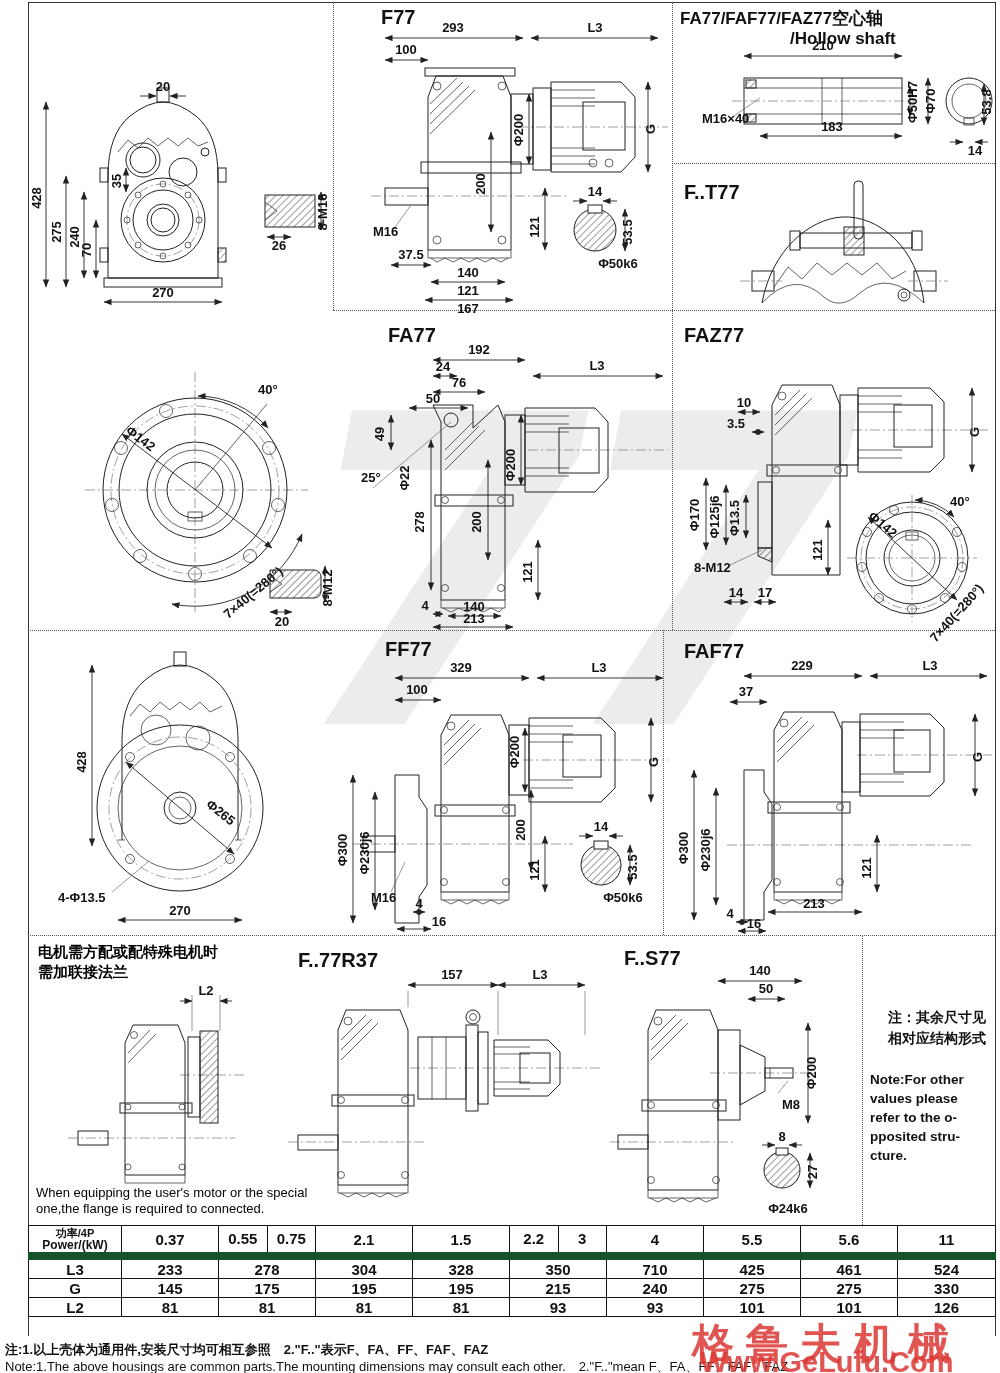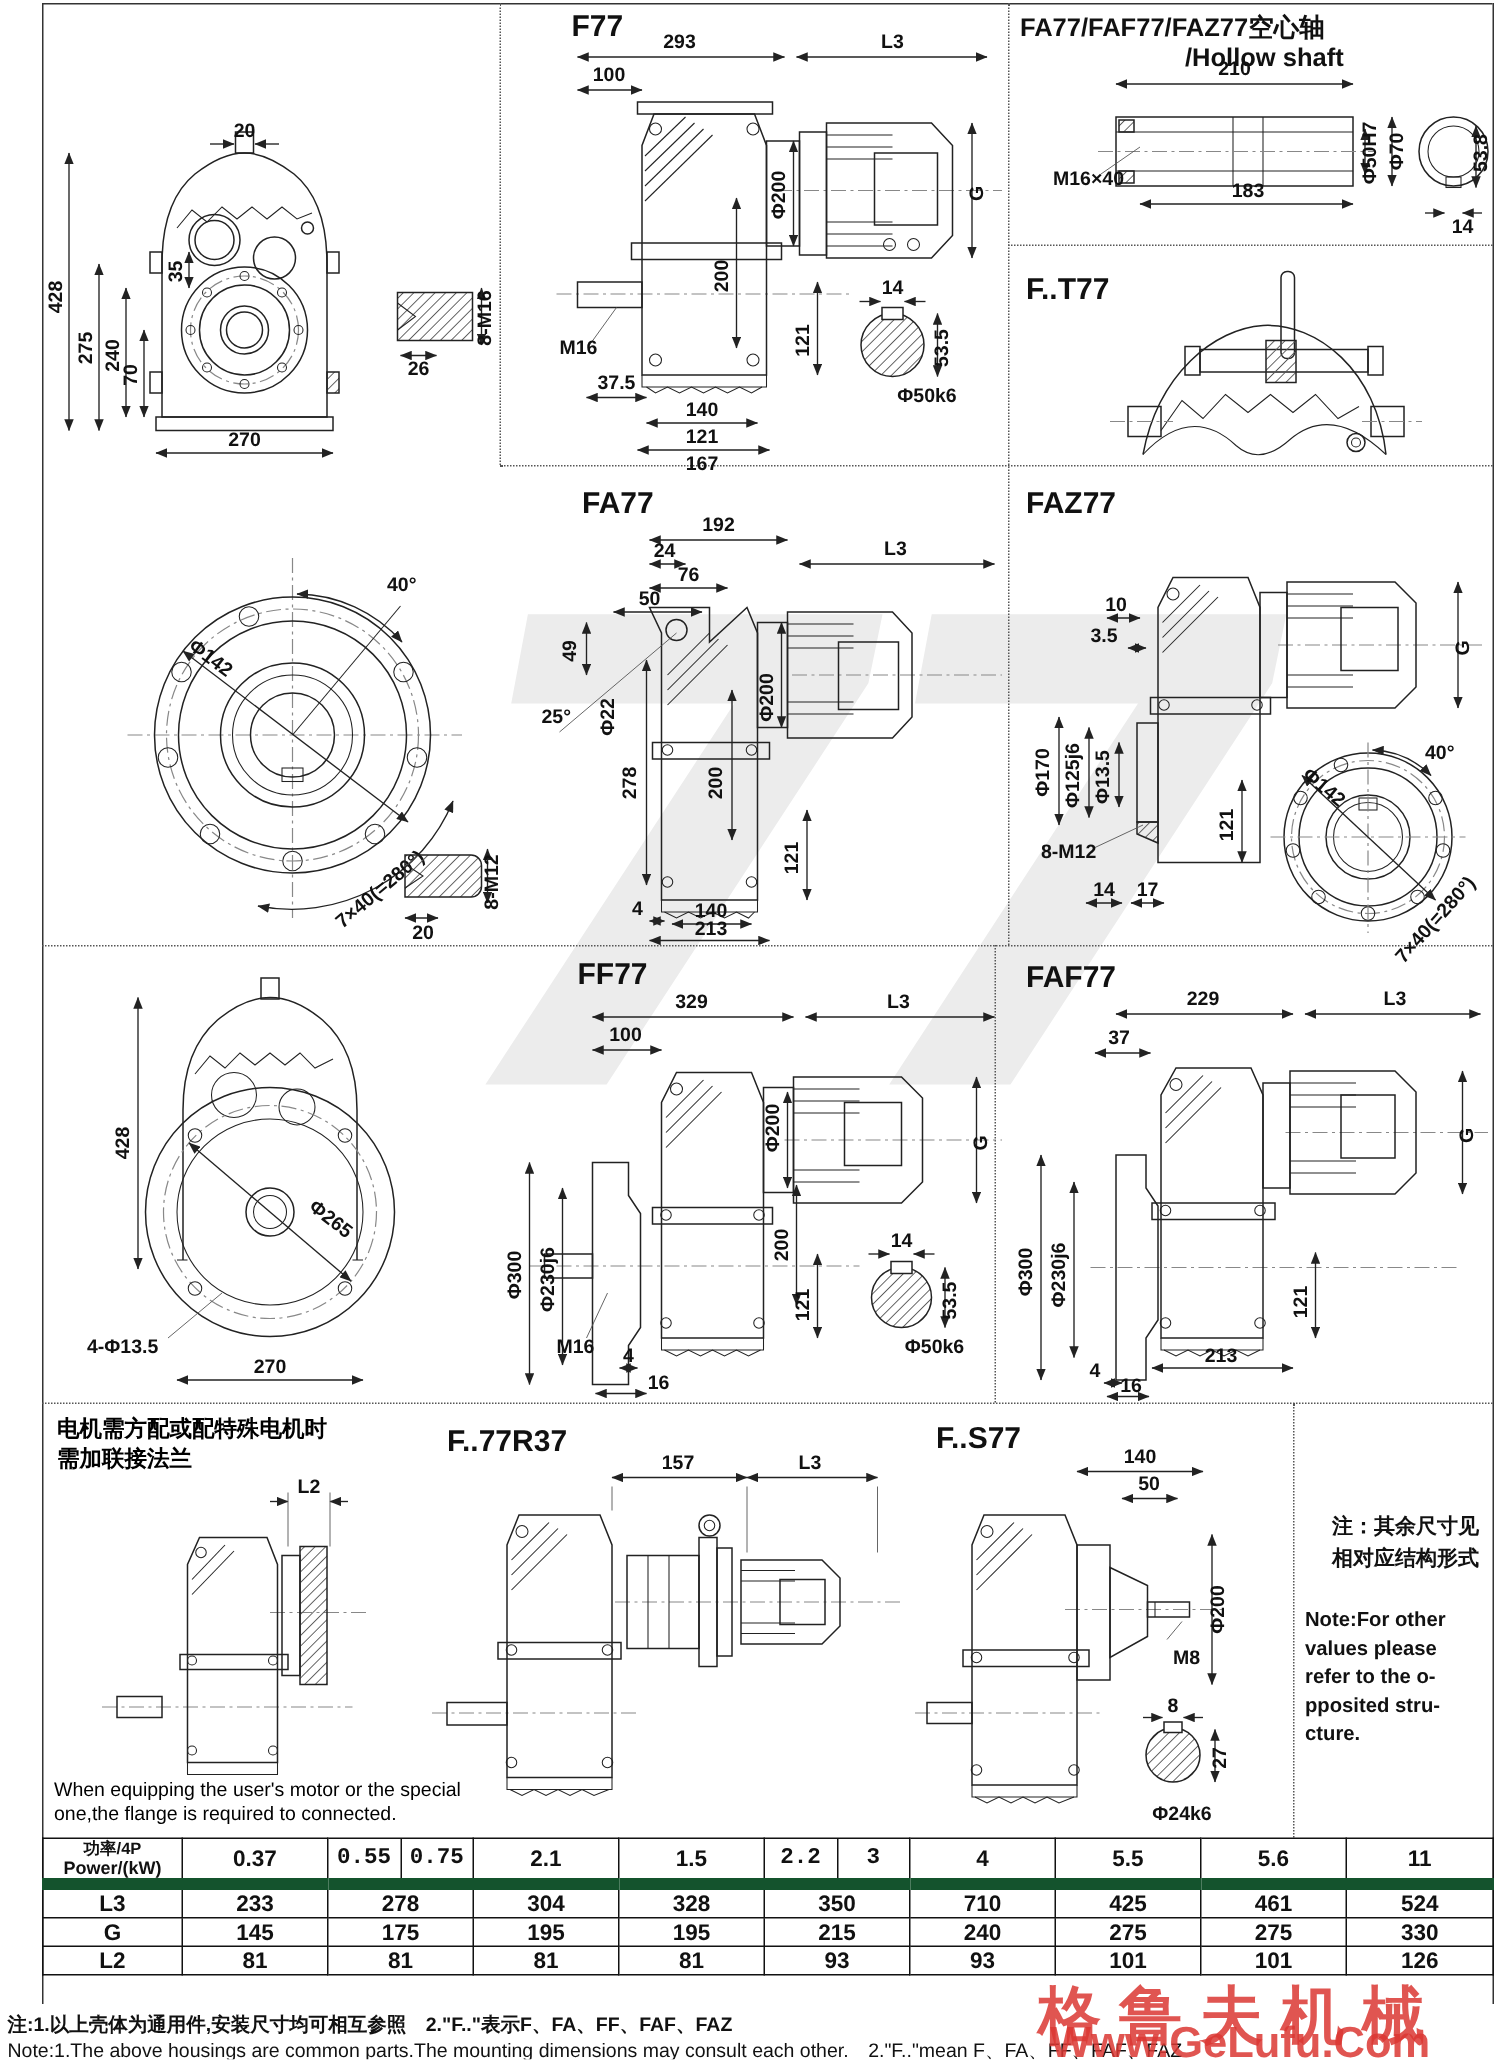--- a/index.html
+++ b/index.html
@@ -30,21 +30,21 @@
   #dimtable{position:absolute;left:28px;top:1225px;width:967px;border-collapse:collapse;
             table-layout:fixed;z-index:3;background:transparent;}
   #dimtable td{border:1px solid #111;text-align:center;vertical-align:middle;
                font:600 15px "Liberation Sans",sans-serif;padding:0;}
   #dimtable tr.hdr td{height:26px;}
   #dimtable tr.pwr td{height:26px;border-bottom:8px solid #14532d;}
   #dimtable tr.val td{height:18px;}
   .lblcell div{line-height:12px;}
   .lbl-cn{font:600 11px "Liberation Sans",sans-serif;}
   .lbl-en{font:600 12px "Liberation Sans",sans-serif;}
-  .split{display:flex;width:100%;height:100%;align-items:flex-end;font-family:Liberation Mono, monospace;}
+  .split{display:flex;width:100%;height:100%;align-items:flex-end;}
   .split>div{flex:1;line-height:26px;}
   .split>div:first-child{border-right:1px solid #111;}
   .fnote{position:absolute;left:5px;z-index:3;white-space:nowrap;}
 </style>
 </head>
 <body>
 
 <div id="page">
 
   <svg width="0" height="0">

